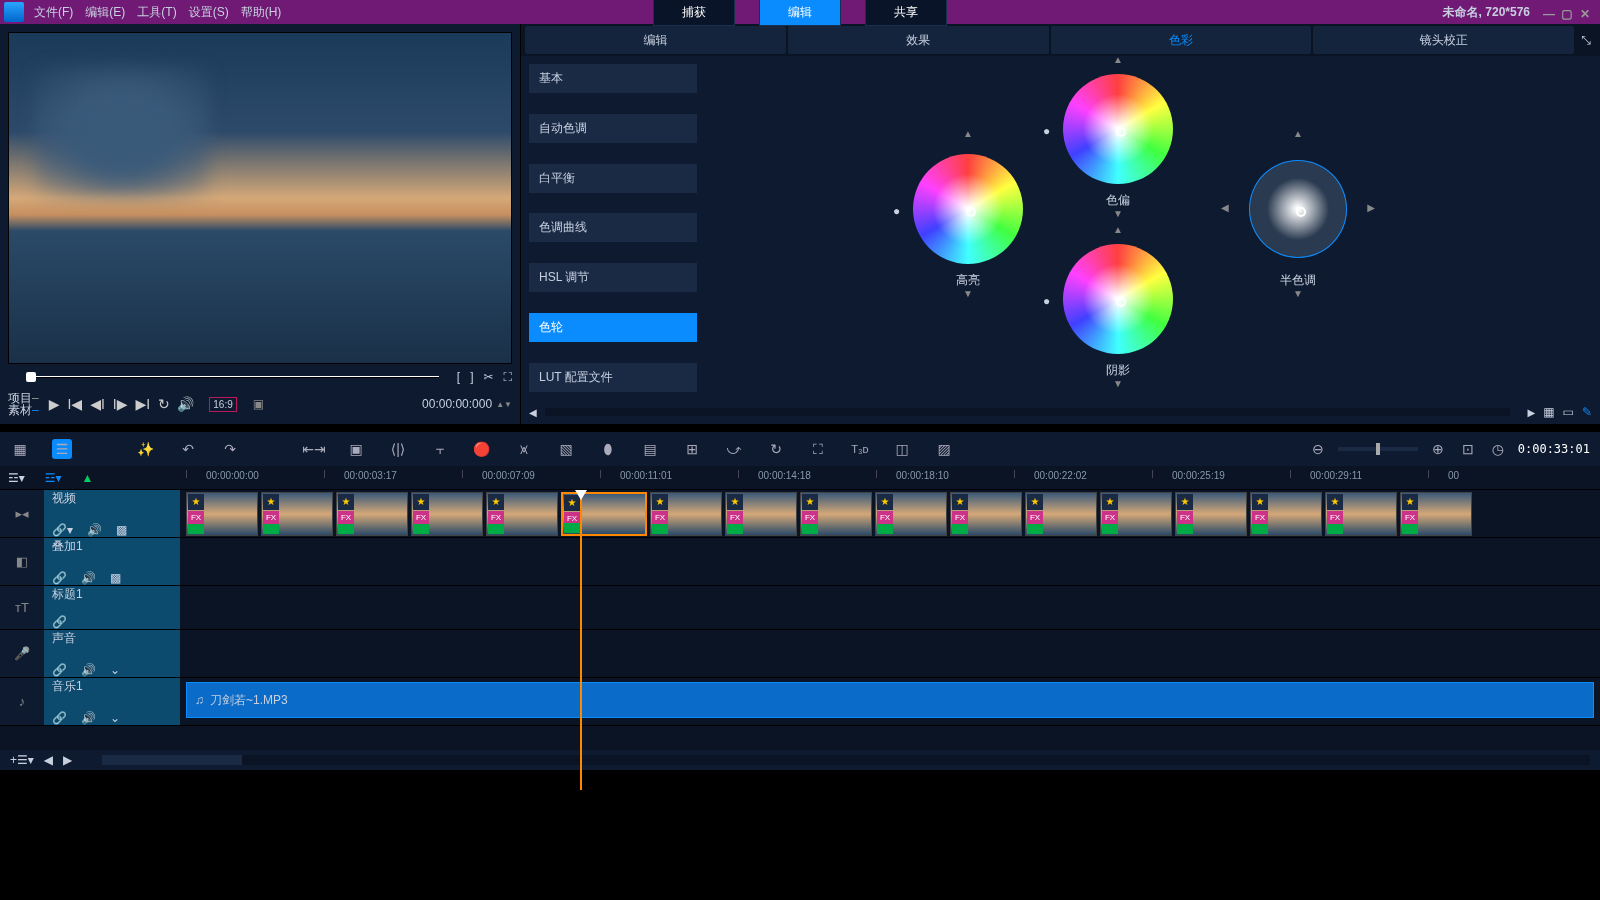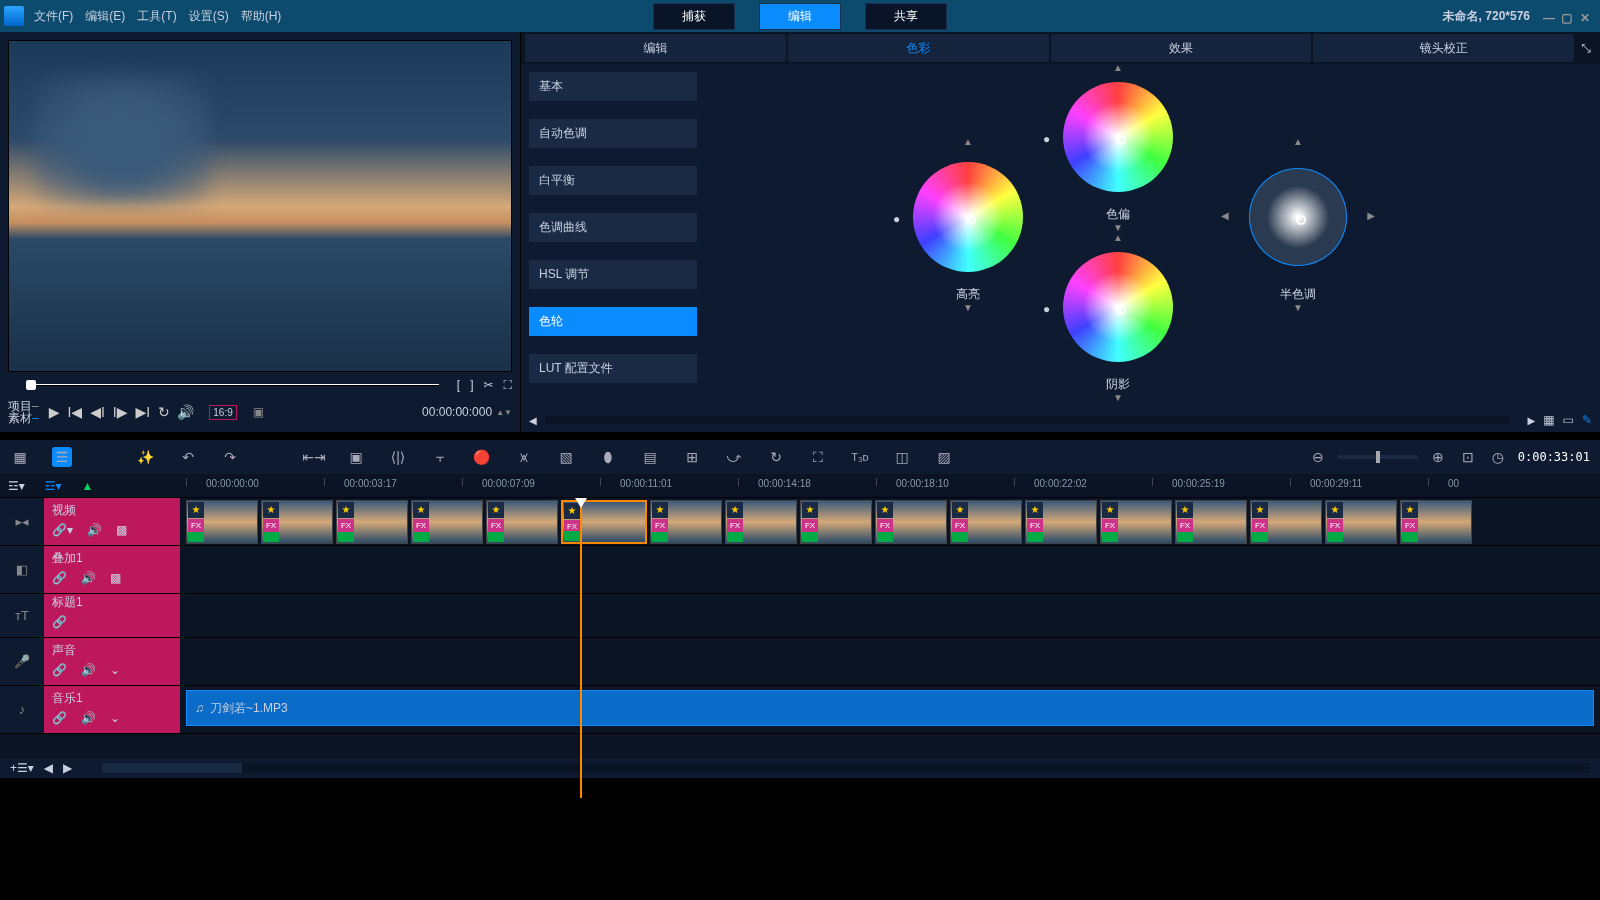--- a/index.html
+++ b/index.html
@@ -1,17 +1,17 @@
 <!DOCTYPE html>
 <html><head>
 <meta charset="utf-8">
 <style>
 * { margin:0; padding:0; box-sizing:border-box; font-family:"Microsoft YaHei",sans-serif; font-size:12px; color:#c8d0e0; user-select:none; }
 body { background:#000; width:1600px; height:900px; overflow:hidden; }
-.titlebar { height:32px; background:#0c4a6e; display:flex; align-items:center; padding:0 4px; }
+.titlebar { height:24px; background:#701a75; display:flex; align-items:center; padding:0 4px; }
 .titlebar .logo { width:20px; height:20px; background:linear-gradient(#2aa5ff,#06c); border-radius:2px; margin-right:10px; }
 .menu { display:flex; gap:12px; font-size:12px; color:#ccc; }
 .titlebar-right { margin-left:auto; display:flex; align-items:flex-end; gap:8px;font-weight:bold; }
 .window-btns { display:flex; gap:4px; padding:0 4px; }
 .window-btns span { width:14px; height:14px; display:flex; align-items:center; justify-content:center; color:#999; }
 .main-tabs { position:absolute; left:50%; transform:translateX(-50%); display:flex;gap:24px; }
 .main-tab { padding:4px 28px; background:#0a1428; border:1px solid #1a3050; color:#fff; cursor:pointer; }
 .main-tab.active { background:#0a8cff; }
 .upper { display:flex; height:400px; background:#0a1424; }
 .preview-pane { width:520px; background:#0e1a30; padding:8px; display:flex; flex-direction:column; }
@@ -28,32 +28,32 @@
 .transport .btns { display:flex; gap:8px; align-items:center; }
 .transport .btns span { font-size:14px; color:#ccc; cursor:pointer; }
 .transport .play { font-size:16px; color:#fff; }
 .transport .aspect { font-size:10px; border:1px solid #be185d; padding:1px 3px; margin-left:4px; }
 .transport .tc { margin-left:auto; font-family:monospace; font-size:13px; color:#fff; display:flex; align-items:center; gap:4px; }
 .edit-panel { flex:1; background:#0e1a30; border-left:1px solid #000; display:flex; flex-direction:column; }
 .sub-tabs { display:flex; height:32px; background:#0a1424; gap:2px; padding:2px 4px; }
 .sub-tab { flex:1; display:flex; align-items:center; justify-content:center; background:#14243c; cursor:pointer; border-radius:2px; }
 .sub-tab.active { color:#0a8cff; }
 .edit-body { flex:1; display:flex; padding:8px; gap:16px; overflow:hidden; }
-.cat-list { width:168px; display:flex; flex-direction:column; gap:18px; }
+.cat-list { width:168px; display:flex; flex-direction:column; gap:18px;justify-content:space-between; }
 .cat-item { padding:6px 10px; background:#1a2a44; cursor:pointer; }
 .cat-item.sel { background:#0a8cff; color:#fff; }
 .wheels { flex:1; position:relative; }
 .wheel-group { position:absolute; text-align:center; }
 .wheel-group .arrows-v, .wheel-group .arrows-h { position:absolute; color:#888; font-size:10px; }
 .wheel { width:110px; height:110px; border-radius:50%; background:conic-gradient(from 0deg,#ff4040,#ffff40,#40ff40,#40ffff,#4040ff,#ff40ff,#ff4040); position:relative; margin:0 auto; }
 .wheel::after { content:''; position:absolute; inset:0; border-radius:50%; background:radial-gradient(circle,#fff 2%,transparent 45%); }
 .wheel.dim { background:#2a3a50; border:6px solid transparent; background-clip:padding-box; box-shadow:0 0 0 1px #0a8cff inset; }
 .wheel.dim::before { content:''; position:absolute; inset:-6px; border-radius:50%; background:conic-gradient(from 0deg,#ff4040,#ffff40,#40ff40,#40ffff,#4040ff,#ff40ff,#ff4040); z-index:-1; }
 .wheel .dot { width:10px; height:10px; border:2px solid #fff; border-radius:50%; position:absolute; top:48%; left:48%; }
-.wheel-label { margin-top:14px; font-size:12px; }
+.wheel-label { margin-top:8px; font-size:12px; }
 .wg-hi { left:200px; top:90px; } .wg-off { left:350px; top:10px; } .wg-sh { left:350px; top:180px; } .wg-mid { left:530px; top:90px; }
 .arrows-v.top { top:-26px; left:50px; } .arrows-v.bot { bottom:-10px; left:50px; }
 .arrows-h.l { left:-22px; top:48px; } .arrows-h.r { right:-22px; top:48px; }
 .wg-off .arrows-v.top { top:-20px; } .wg-sh .arrows-v.top { top:-20px; }
 .panel-footer { height:24px; display:flex; align-items:center; justify-content:flex-end; padding:0 8px; gap:8px; color:#888; }
 .panel-footer .sb { flex:1; height:8px; background:#0a1424; position:relative; margin-right:10px; }
 .toolbar { height:36px; background:#0e1a30; border-top:2px solid #000; display:flex; align-items:center; padding:0 10px; gap:22px; }
 .toolbar .ico { width:20px; height:20px; display:flex; align-items:center; justify-content:center; color:#aab; font-size:14px; cursor:pointer; }
 .toolbar .ico.sel { background:#0a8cff; border-radius:3px; padding:2px 6px; }
 .toolbar .gap { width:20px; }
@@ -63,21 +63,21 @@
 .toolbar .tc2 { font-family:monospace; font-size:12px; color:#fff; }
 .ruler { height:24px; background:#0a1424; display:flex; align-items:center; position:relative; border-bottom:1px solid #000; padding-left:180px; }
 .ruler-ctrl { position:absolute; left:8px; display:flex; gap:20px; align-items:center; }
 .ruler .tick { position:absolute; font-size:10px; color:#8899aa; border-left:1px solid #445; height:8px; padding-left:19px; top:4px; }
 .playhead { position:absolute; left:580px; top:0; width:2px; height:300px; background:#ff8800; z-index:50; }
 .playhead::before { content:''; position:absolute; top:0; left:-5px; width:12px; height:10px; background:#fff; clip-path:polygon(0 0,100% 0,50% 100%); }
 .tracks { background:#0a1424; position:relative; }
 .track { height:48px; display:flex; border-bottom:1px solid #000; position:relative; }
 .track.cond { height:44px; }
 .track-head { width:44px; background:#0e1a30; display:flex; align-items:center; justify-content:center; font-size:13px; color:#888; }
-.track-label { width:136px; background:#be185d; padding:8px 8px; display:flex; flex-direction:column; justify-content:flex-end; gap:4px; }
+.track-label { width:136px; background:#0c4a6e; padding:0 8px; display:flex; flex-direction:column; justify-content:space-between; gap:4px; }
 .track-label .name { font-size:12px; }
 .track-label .ctrls { display:flex; gap:14px; color:#888; font-size:12px; }
 .track-content { flex:1; background:#0a1424; position:relative; overflow:hidden; }
 .clips { display:flex; position:absolute; left:6px; top:2px; gap:3px; }
 .clip { width:72px; height:44px; background:linear-gradient(to bottom,#3a5a7a,#d4a878 50%,#2a4a68); border:1px solid #444; position:relative; }
 .clip.sel { border:2px solid #ff8800; }
 .clip .star { position:absolute; top:1px; left:1px; width:16px; height:16px; background:#1a2a44; color:#ffcc00; font-size:10px; text-align:center; line-height:16px; }
 .clip .fx { position:absolute; top:18px; left:1px; width:16px; height:13px; background:#cc3388; color:#fff; font-size:8px; text-align:center; line-height:13px; }
 .clip .a { position:absolute; bottom:1px; left:1px; width:16px; height:10px; background:#00aa44; }
 .audio-clip { position:absolute; left:6px; right:6px; top:4px; height:36px; background:#0a6cc8; border:1px solid #0a8cff; display:flex; align-items:center; padding:0 8px; gap:6px; font-size:12px; color:#fff; }
@@ -145,22 +145,22 @@
       <div class="tc">
         <span>00:00:00:000</span>
         <span style="font-size:8px;color:#888;">▲▼</span>
       </div>
     </div>
   </div>
 
   <div class="edit-panel">
     <div class="sub-tabs">
       <div class="sub-tab">编辑</div>
+      <div class="sub-tab">效果</div>
       <div class="sub-tab active">色彩</div>
-      <div class="sub-tab">效果</div>
       <div class="sub-tab">镜头校正</div>
       <div style="width:20px;display:flex;align-items:center;justify-content:center;">⤡</div>
     </div>
     <div class="edit-body">
       <div class="cat-list">
         <div class="cat-item">基本</div>
         <div class="cat-item">自动色调</div>
         <div class="cat-item">白平衡</div>
         <div class="cat-item">色调曲线</div>
         <div class="cat-item">HSL 调节</div>

